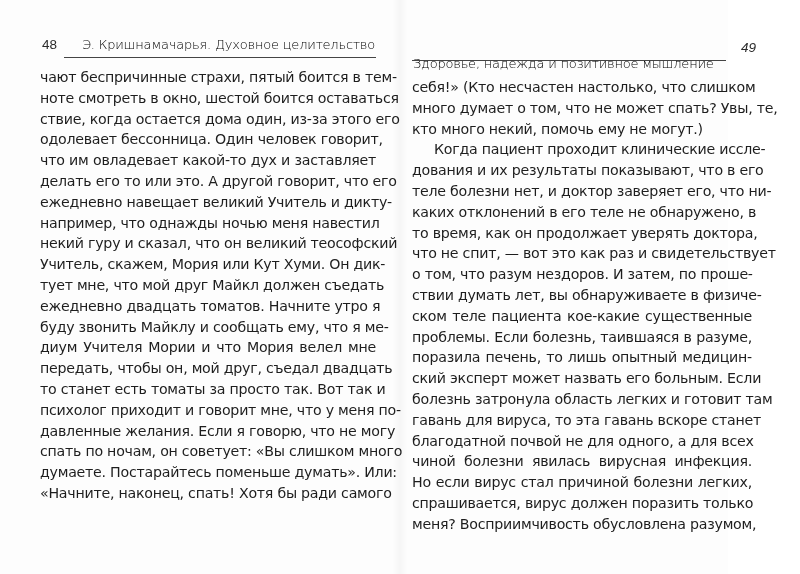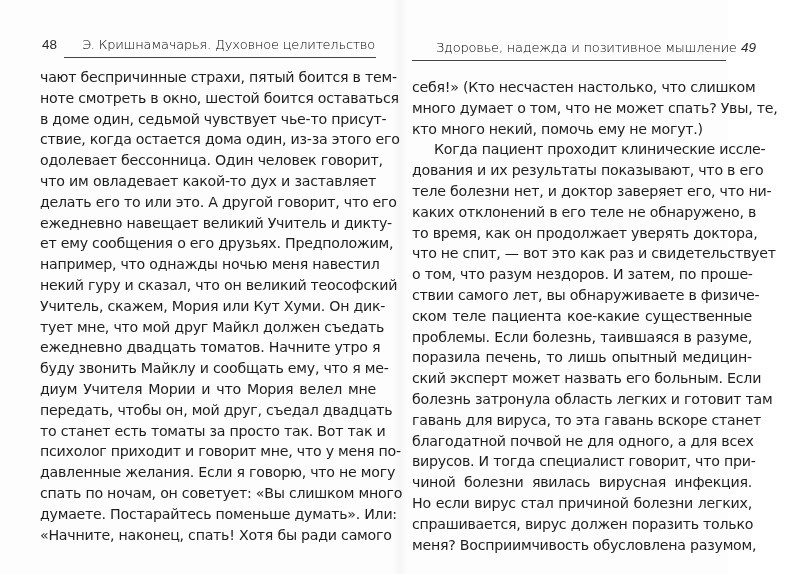--- a/index.html
+++ b/index.html
@@ -45,21 +45,21 @@
     background: #444;
   }
 
   
   .page-left .page-num { left: 42px; top: 37px; }
   .page-left .running-head { right: 25px; top: 37px; }
   .page-left .rule { left: 64px; width: 312px; top: 57px; }
   .page-left .body { left: 40px; top: 67px; width: 336px; }
 
   
-  .page-right .running-head { left: 13px; top: 40px; margin-left: 23px; }
+  .page-right .running-head { left: 13px; top: 56px; }
   .page-right .page-num { left: 341px; top: 40px; font-style: italic; }
   .page-right .rule { left: 12px; width: 314px; top: 60px; }
   .page-right .body { left: 12px; top: 77px; width: 340px; }
 
   .body {
     position: absolute;
     font-family: "DejaVu Sans", sans-serif;
     font-size: 14.2px;
     line-height: 20.8px;
     color: #1e1e1e;
@@ -94,27 +94,25 @@
 <div class="spread">
   <div class="gutter-shadow"></div>
 
   <div class="page page-left">
     <span class="page-num">48</span>
     <span class="running-head">Э. Кришнамачарья. Духовное целительство</span>
     <div class="rule"></div>
     <div class="body">
       <span class="line">чают беспричинные страхи, пятый боится в тем-</span>
       <span class="line">ноте смотреть в окно, шестой боится оставаться</span>
-      <span class="line">в доме один, седьмой чувствует чье-то присут-</span>
       <span class="line">ствие, когда остается дома один, из-за этого его</span>
       <span class="line">одолевает бессонница. Один человек говорит,</span>
       <span class="line">что им овладевает какой-то дух и заставляет</span>
       <span class="line">делать его то или это. А другой говорит, что его</span>
       <span class="line">ежедневно навещает великий Учитель и дикту-</span>
-      <span class="line">ет ему сообщения о его друзьях. Предположим,</span>
       <span class="line">например, что однажды ночью меня навестил</span>
       <span class="line">некий гуру и сказал, что он великий теософский</span>
       <span class="line">Учитель,  скажем, Мория или Кут Хуми. Он дик-</span>
       <span class="line">тует мне, что мой друг Майкл должен съедать</span>
       <span class="line">ежедневно двадцать томатов. Начните утро я</span>
       <span class="line">буду звонить Майклу и сообщать ему, что я ме-</span>
       <span class="line">диум Учителя Мории и что Мория велел мне</span>
       <span class="line">передать, чтобы он, мой друг, съедал двадцать</span>
       <span class="line">то станет есть томаты за просто так. Вот так и</span>
       <span class="line">психолог приходит и говорит мне, что у меня по-</span>
@@ -133,28 +131,27 @@
       <span class="line">себя!» (Кто несчастен настолько, что слишком</span>
       <span class="line">много думает о том, что не может спать? Увы, те,</span>
       <span class="line last">кто много некий, помочь ему не могут.)</span>
       <span class="line indent">Когда пациент проходит клинические иссле-</span>
       <span class="line">дования и их результаты показывают, что в его</span>
       <span class="line">теле болезни нет, и доктор заверяет его, что ни-</span>
       <span class="line">каких отклонений в его теле не обнаружено, в</span>
       <span class="line">то время, как он продолжает уверять доктора,</span>
       <span class="line">что не спит, — вот это как раз и свидетельствует</span>
       <span class="line">о том, что разум нездоров. И затем, по проше-</span>
-      <span class="line">ствии самого лет, вы обнаруживаете в физиче-</span>
+      <span class="line">ствии думать лет, вы обнаруживаете в физиче-</span>
       <span class="line">ском теле пациента кое-какие существенные</span>
       <span class="line">проблемы. Если болезнь, таившаяся в разуме,</span>
       <span class="line">поразила печень, то лишь опытный медицин-</span>
       <span class="line">ский эксперт может назвать его больным. Если</span>
       <span class="line">болезнь затронула область легких и готовит там</span>
       <span class="line">гавань для вируса, то эта гавань вскоре станет</span>
       <span class="line">благодатной почвой не для одного, а для всех</span>
-      <span class="line">вирусов. И тогда специалист говорит, что при-</span>
       <span class="line">чиной болезни явилась вирусная инфекция.</span>
       <span class="line">Но если вирус стал причиной болезни легких,</span>
       <span class="line">спрашивается, вирус должен поразить только</span>
       <span class="line">меня? Восприимчивость обусловлена разумом,</span>
     </div>
   </div>
 </div>
 
 </body></html>

